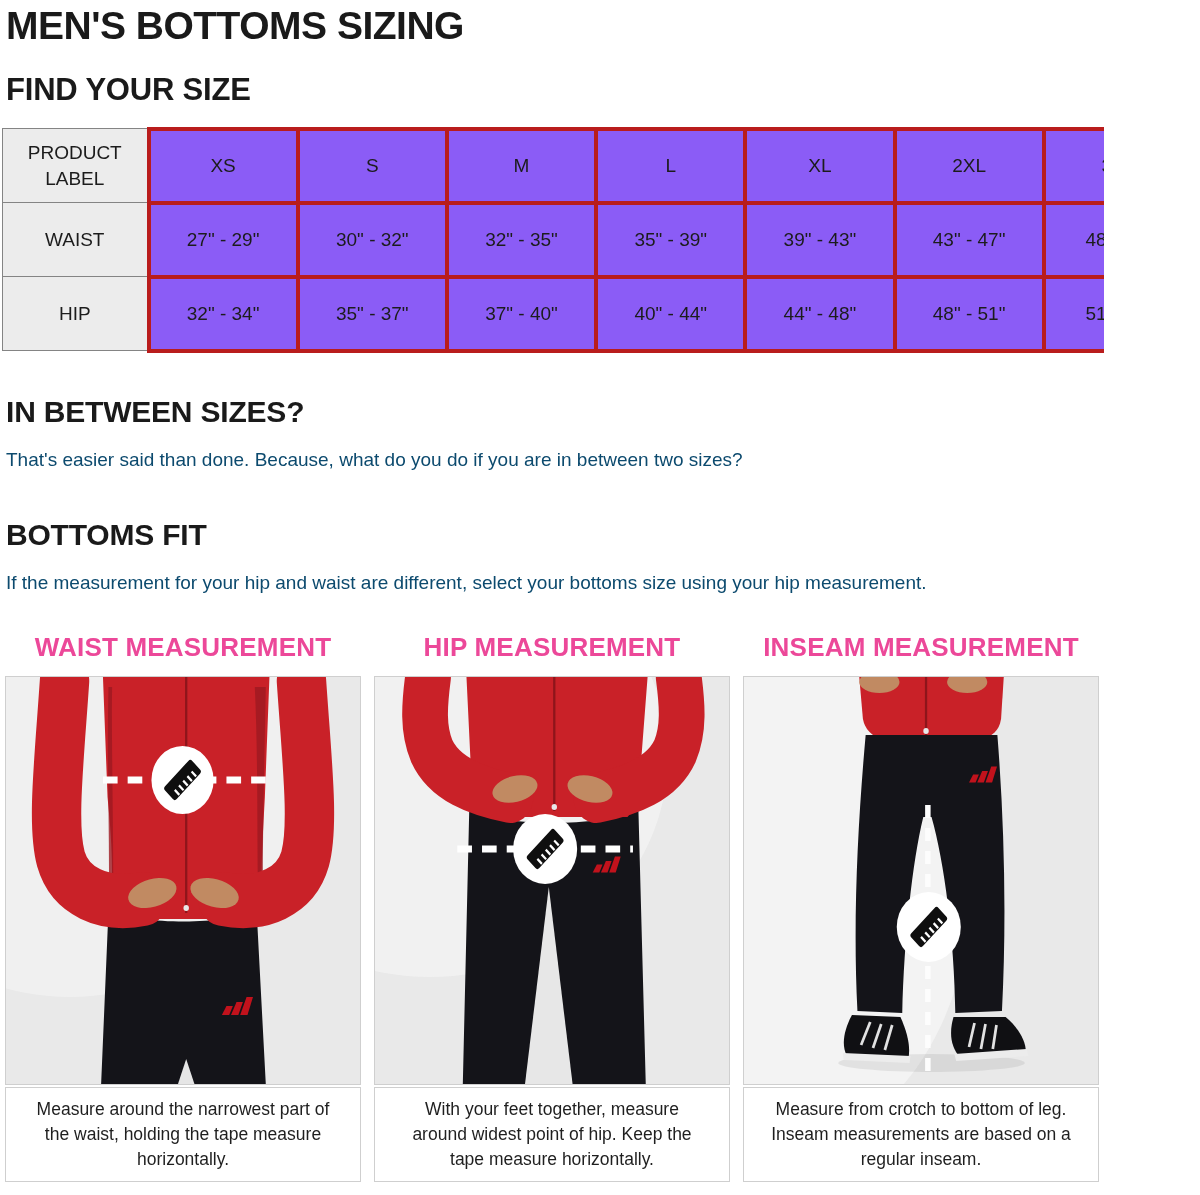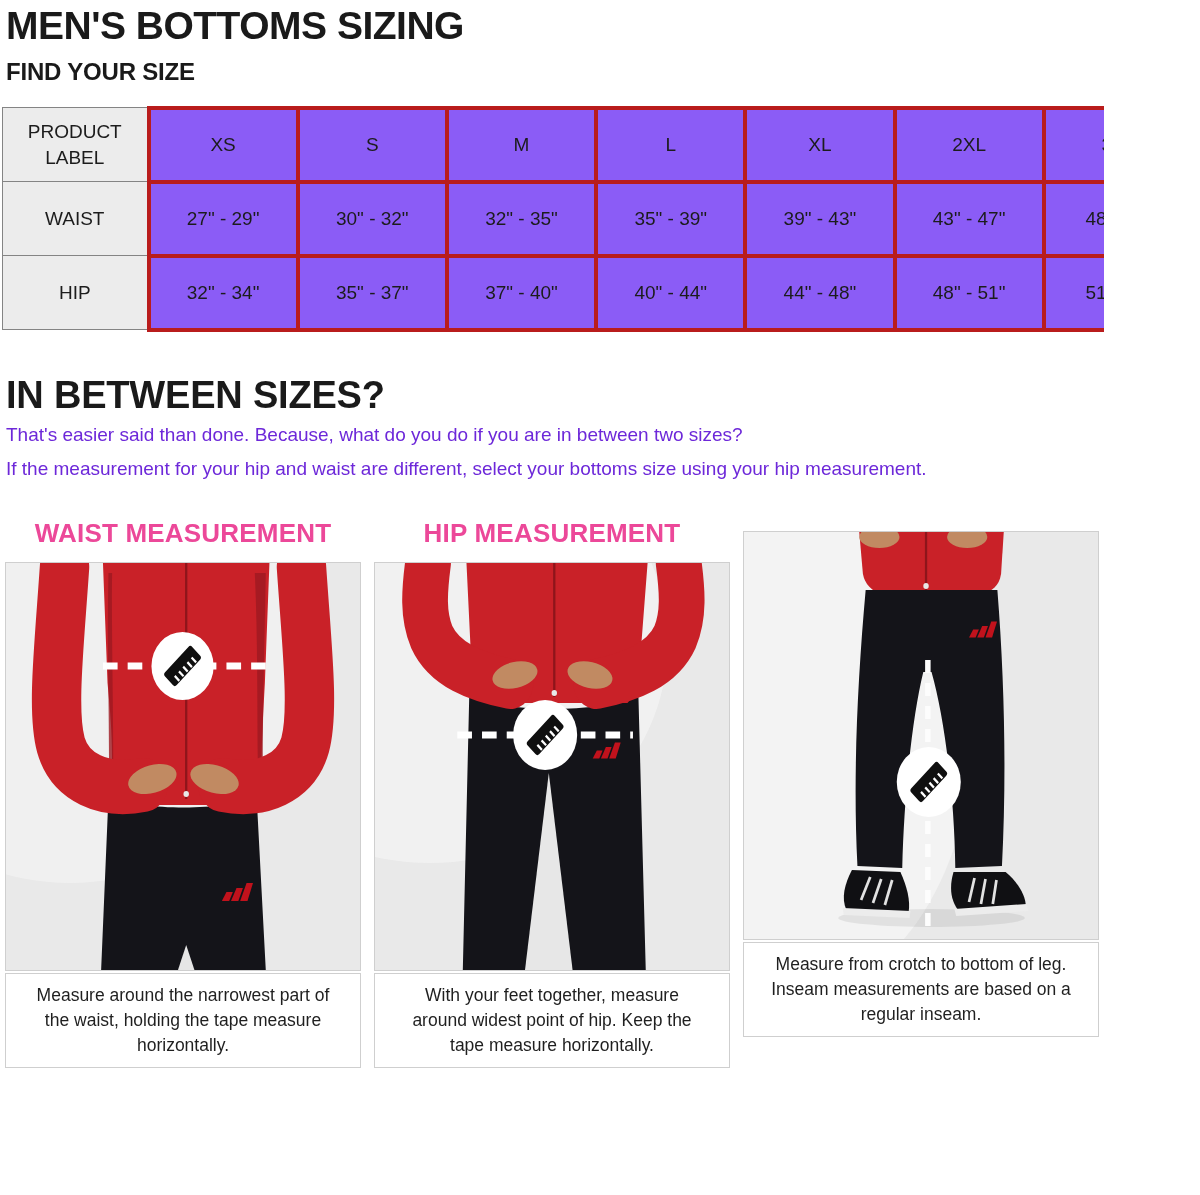--- a/index.html
+++ b/index.html
@@ -1,33 +1,33 @@
 <!DOCTYPE html>
 <html><head>
 <meta charset="utf-8">
 <style>
   html,body{margin:0;padding:0;background:#fff;}
   body{font-family:"Liberation Sans", sans-serif;color:#1a1a1a;}
   .page{width:1104px;height:1195px;overflow:hidden;background:#fff;}
 
   .title{margin:6px 0 0 6px;font-size:39px;line-height:1.05;font-weight:800;letter-spacing:-0.5px;}
-  .subtitle{margin:13px 0 0 6px;font-size:24px;line-height:1;font-weight:800;letter-spacing:-0.2px;}
+  .subtitle{margin:27px 0 0 6px;font-size:31px;line-height:1;font-weight:800;letter-spacing:-0.2px;}
 
   table.size{border-collapse:collapse;table-layout:fixed;width:1193px;margin:22px 0 0 2px;}
   table.size col.label-col{width:146px;}
   table.size th, table.size td{
     border:4px solid #b91c1c;height:70px;text-align:center;vertical-align:middle;
     font-size:19px;font-weight:400;padding:0 6px;color:#1c1c1c;background:#8b5cf6;
   }
   table.size th.label{background:#ececec;border:1px solid #848484;}
   table.size th.corner{padding:0 24px;line-height:1.35;}
 
-  .sect-heading{margin:44px 0 0 6px;font-size:38px;line-height:1;font-weight:800;letter-spacing:-0.2px;}
+  .sect-heading{margin:44px 0 0 6px;font-size:30px;line-height:1;font-weight:800;letter-spacing:-0.2px;}
   .sect-heading.fit{margin-top:47px;}
-  .para{margin:9px 0 0 6px;font-size:19px;line-height:1.3;color:#6d28d9;}
+  .para{margin:21px 0 0 6px;font-size:19px;line-height:1.3;color:#0c4a6e;}
   .para.second{margin-top:11px;}
 
   .panels{display:flex;gap:13px;margin:37px 5px 0 5px;}
   .panel{flex:1;min-width:0;}
   .panel-heading{text-align:center;font-size:26px;font-weight:800;letter-spacing:0.2px;color:#ec4899;}
   .photo{margin-top:13px;height:407px;border:1px solid #cfcfcf;background:#e9e9e9;}
   .photo svg{display:block;width:100%;height:100%;}
   .caption{margin-top:2px;border:1px solid #cfcfcf;background:#fff;min-height:47px;
     display:flex;align-items:center;justify-content:center;text-align:center;
     padding:9px 24px;font-size:17.5px;line-height:1.42;color:#1f1f1f;}
@@ -81,20 +81,21 @@
       <td>44" - 48"</td>
       <td>48" - 51"</td>
       <td>51 - 56"</td>
     </tr>
   </tbody>
     </table>
 
   <h3 class="sect-heading">IN BETWEEN SIZES?</h3>
   <p class="para">That's easier said than done. Because, what do you do if you are in between two sizes?</p>
 
+  <h3 class="sect-heading fit">BOTTOMS FIT</h3>
   <p class="para">If the measurement for your hip and waist are different, select your bottoms size using your hip measurement.</p>
 
   <div class="panels">
 
     <div class="panel">
       <div class="panel-heading">WAIST MEASUREMENT</div>
       <div class="photo">
         <svg viewBox="0 0 387 407" preserveAspectRatio="none">
           <rect width="387" height="407" fill="#e9e9e9"></rect>
           <ellipse cx="70" cy="90" rx="260" ry="230" fill="#f5f5f5" opacity="0.55"></ellipse>
@@ -175,20 +176,21 @@
             </g>
           </g>
         </svg>
       </div>
       <div class="caption">
         <span>With your feet together, measure around widest point of hip. Keep the tape measure horizontally.</span>
       </div>
     </div>
 
     <div class="panel">
+      <div class="panel-heading">INSEAM MEASUREMENT</div>
       <div class="photo">
         <svg viewBox="0 0 387 407" preserveAspectRatio="none">
           <rect width="387" height="407" fill="#e9e9e9"></rect>
           <ellipse cx="40" cy="200" rx="210" ry="270" fill="#f7f7f7" opacity="0.7"></ellipse>
 
           <path d="M126,0 L284,0 L281,42 C279,54 271,60 258,62 L152,62 C140,60 132,52 130,42 Z" fill="#c92128"></path>
           <ellipse cx="148" cy="5" rx="22" ry="11" fill="#c18a62"></ellipse>
           <ellipse cx="244" cy="5" rx="22" ry="11" fill="#c18a62"></ellipse>
           <line x1="199" y1="0" x2="199" y2="58" stroke="#8e151b" stroke-width="2.5"></line>
           <circle cx="199" cy="54" r="3" fill="#e8e8e8"></circle>

